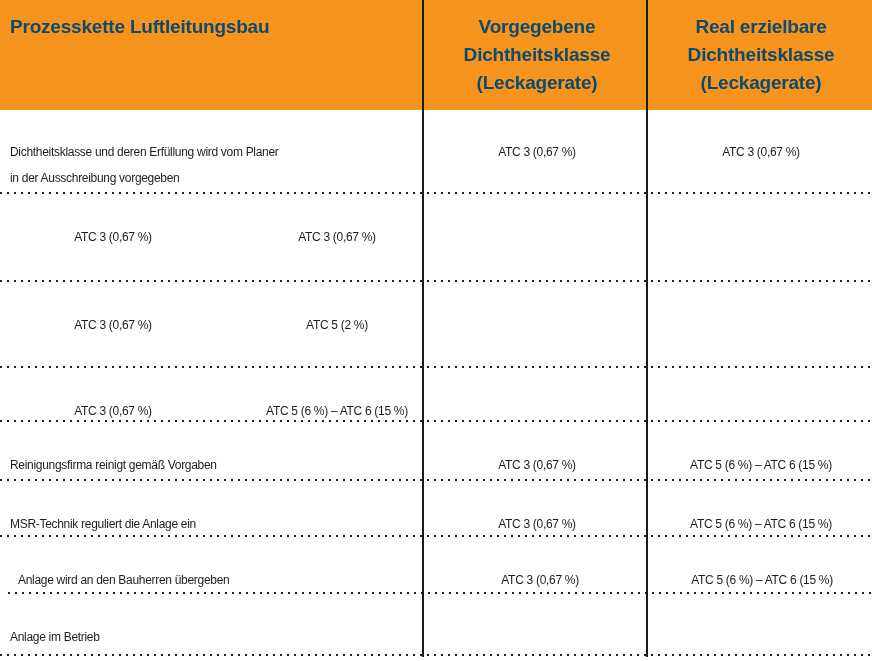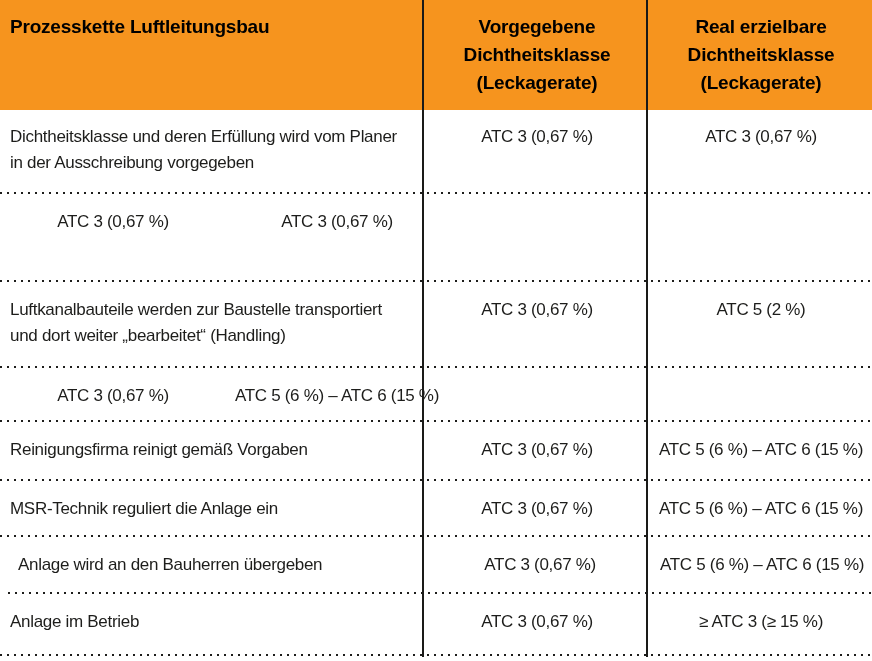--- a/index.html
+++ b/index.html
@@ -25,28 +25,28 @@
     position: relative;
     display: flex;
   }
   .r0 { height: 85px; }
   .r1 { height: 88px; }
   .r2 { height: 86px; }
   .r3 { height: 54px; }
   .r4 { height: 59px; }
   .r5 { height: 56px; justify-content: space-between; }
   .r6 { height: 57px; margin-left: 8px; }
-  .r7 { height: 62px; }
+  .r7 { height: 62px; flex-direction: column; }
   .cell {
     box-sizing: border-box;
     white-space: pre-line;
-    font-size: 17px;
+    font-size: 12px;
     line-height: 26px;
     letter-spacing: -0.3px;
-    padding-top: 14px;
+    padding-top: 29px;
   }
   .c1 {
     width: 424px;
     padding-left: 10px;
     padding-right: 14px;
     text-align: left;
   }
   .c2 {
     width: 226px;
     text-align: center;
@@ -58,21 +58,21 @@
     text-align: center;
     padding-left: 4px;
     padding-right: 4px;
   }
   .hcell {
     font-weight: bold;
     font-size: 19px;
     line-height: 28px;
     letter-spacing: -0.2px;
     padding-top: 13px;
-    color: #000000;
+    color: #0c4a6e;
   }
   .dots {
     position: absolute;
     left: 0;
     right: 0;
     bottom: 1px;
     height: 2px;
     background: repeating-linear-gradient(
       to right,
       #1d1d1b 0, #1d1d1b 2px,
@@ -114,22 +114,20 @@
     <div class="dots"></div>
   </div>
 
   <div class="row r1">
     <div class="cell c2">ATC 3 (0,67 %)</div>
     <div class="cell c3">ATC 3 (0,67 %)</div>
     <div class="dots"></div>
   </div>
 
   <div class="row r2">
-    <div class="cell c1">Luftkanalbauteile werden zur Baustelle transportiert
-und dort weiter „bearbeitet“ (Handling)</div>
     <div class="cell c2">ATC 3 (0,67 %)</div>
     <div class="cell c3">ATC 5 (2 %)</div>
     <div class="dots"></div>
   </div>
 
   <div class="row r3">
     <div class="cell c2">ATC 3 (0,67 %)</div>
     <div class="cell c3">ATC 5 (6 %) – ATC 6 (15 %)</div>
     <div class="dots"></div>
   </div>

